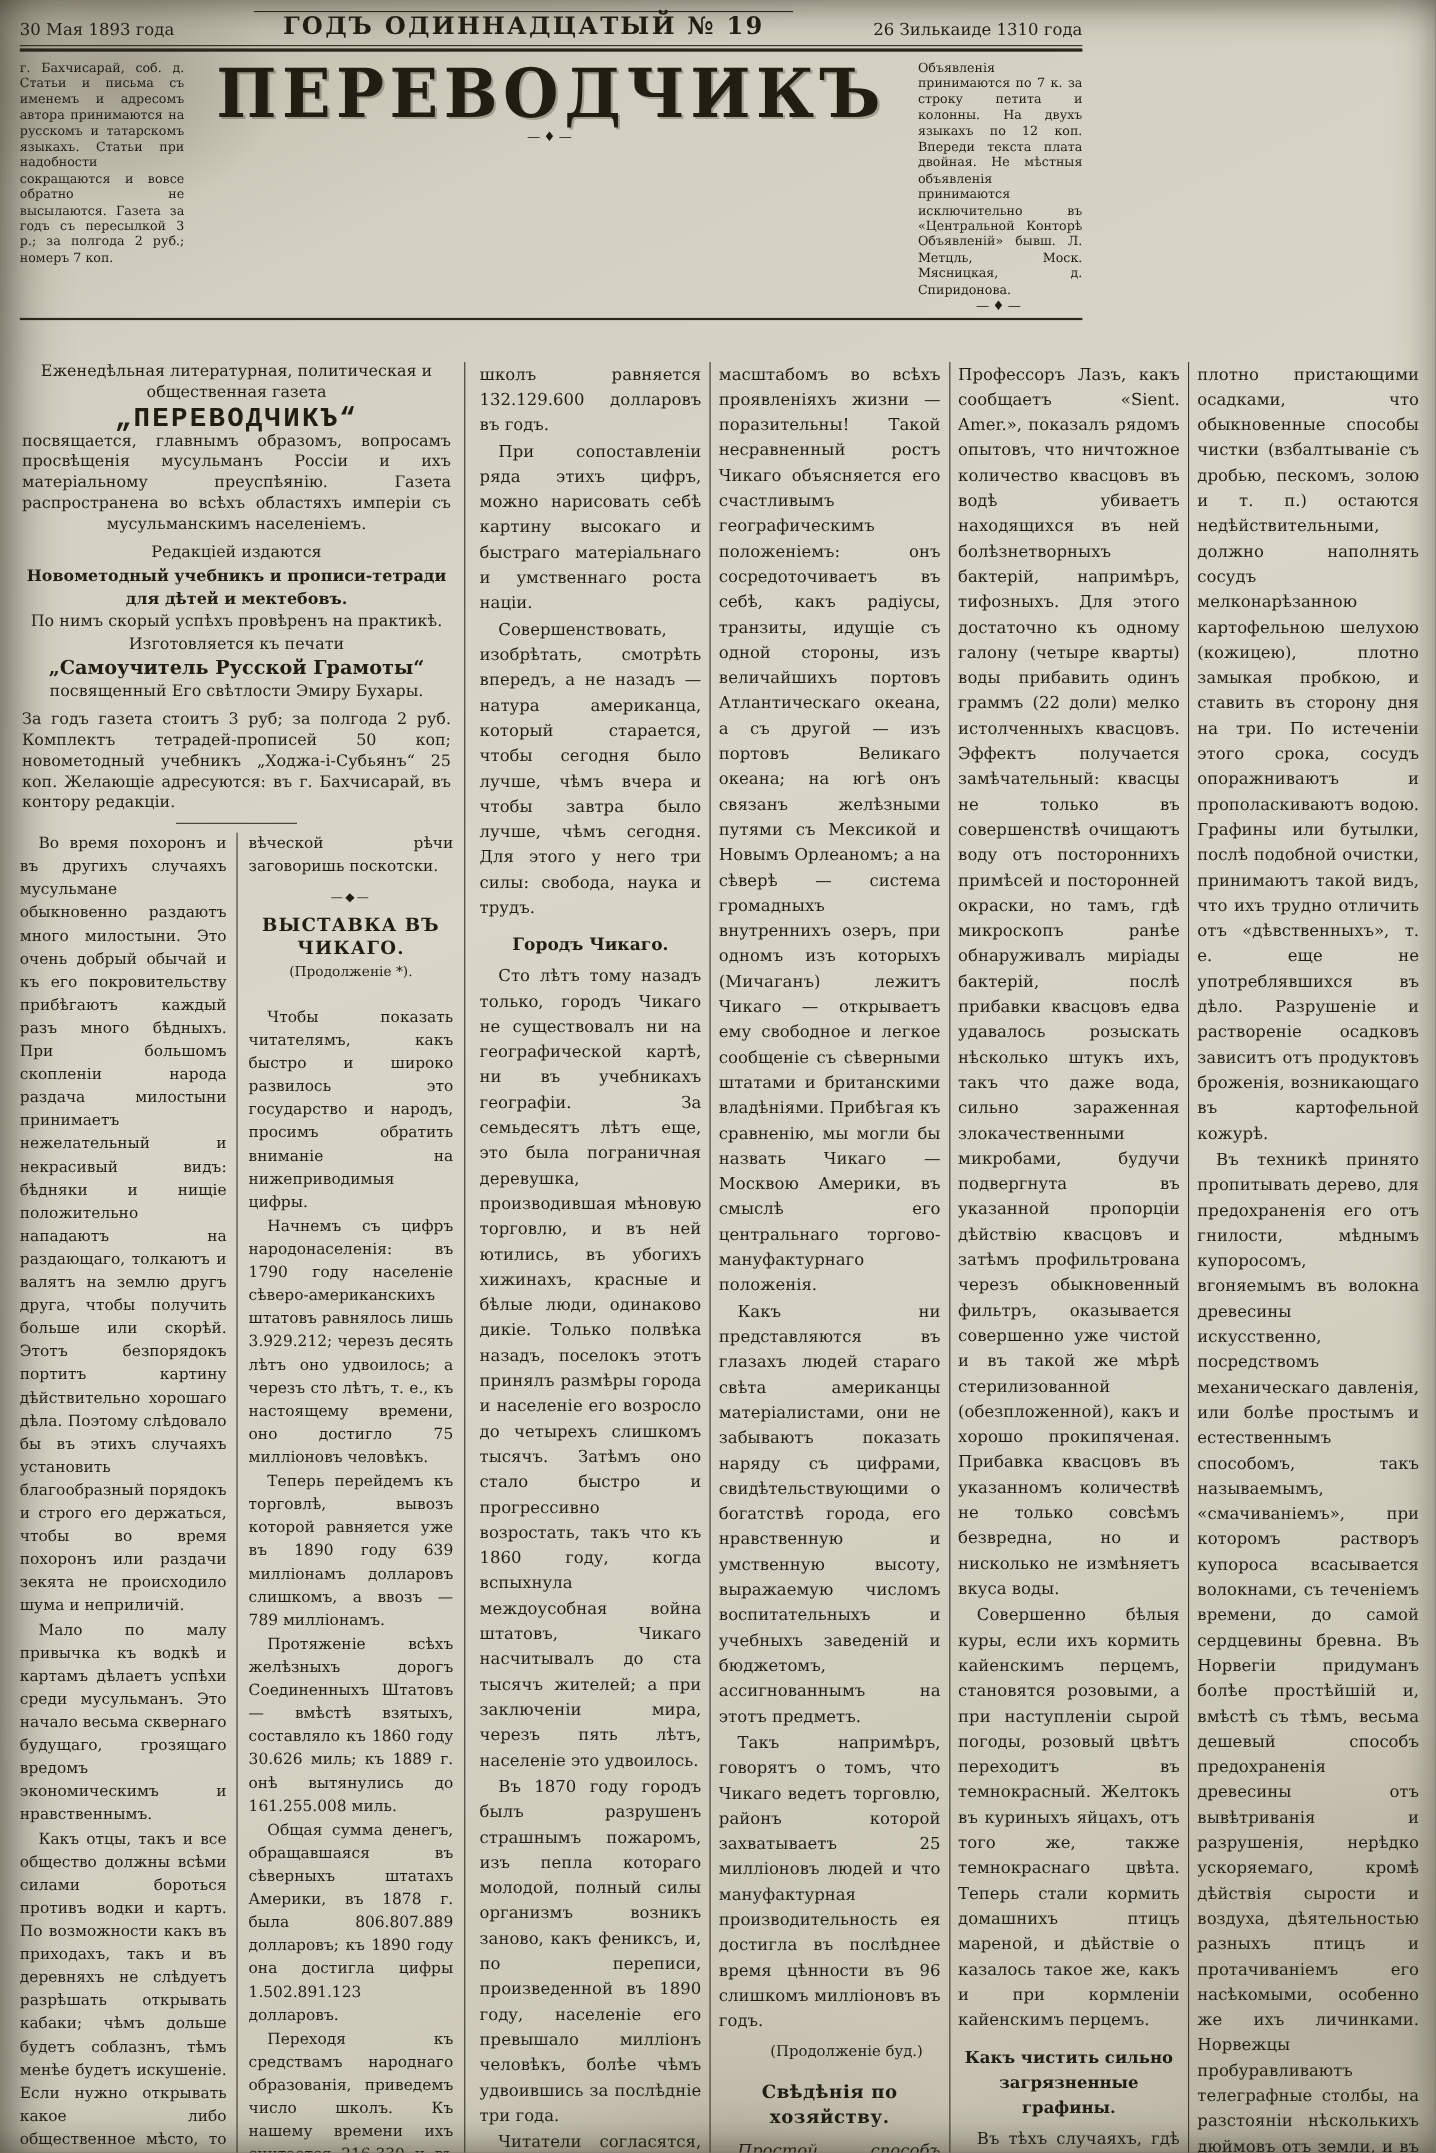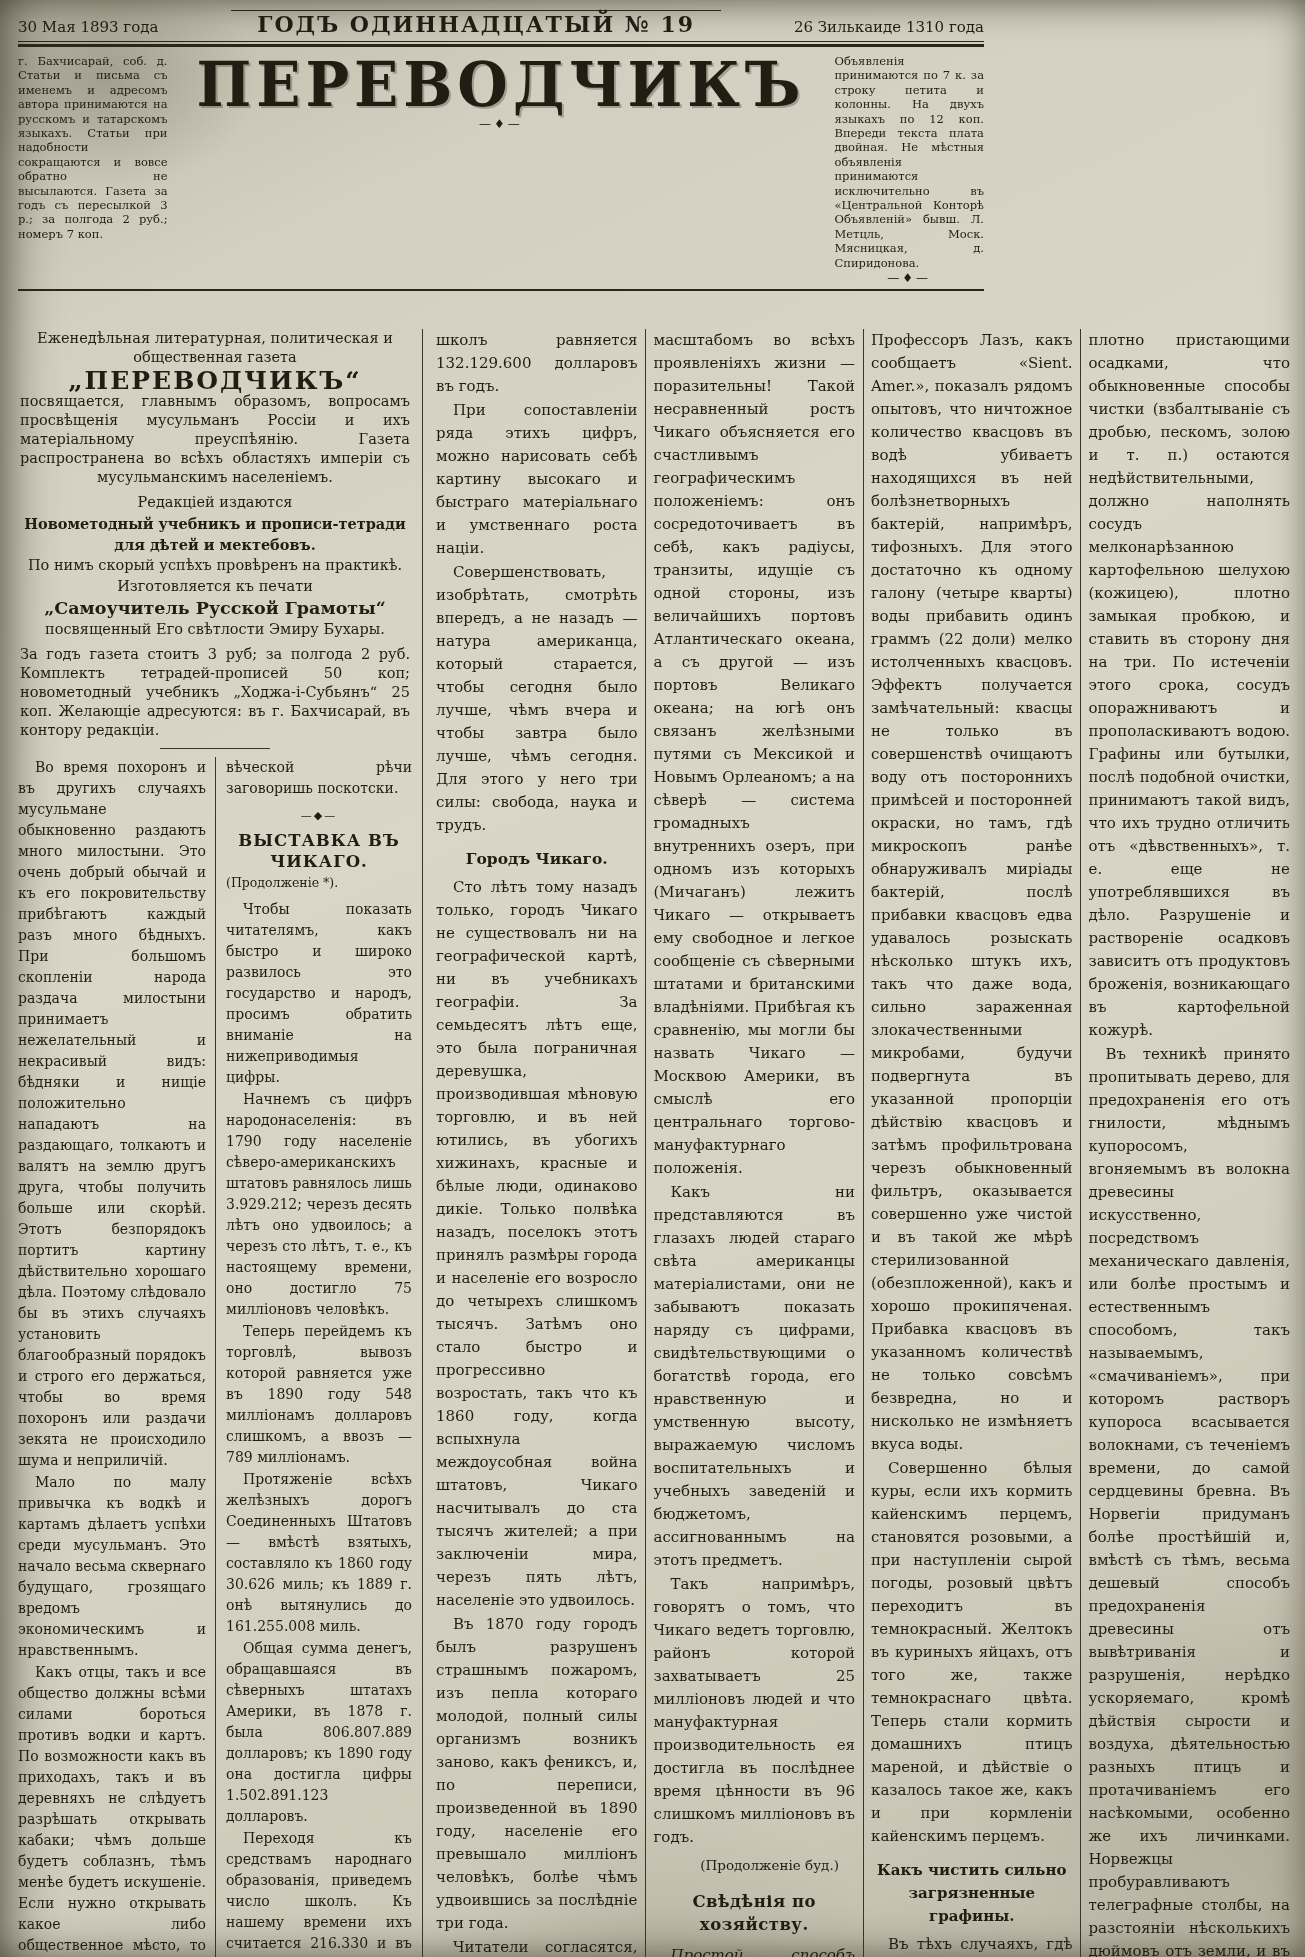--- a/index.html
+++ b/index.html
@@ -41,39 +41,39 @@
   .orn{text-align:center;font-size:12px;letter-spacing:3px;margin:1px 0;}
   .subtitle-zone{height:40px;}
   .subtitle{text-align:center;font-weight:bold;font-size:14.5px;letter-spacing:1.6px;word-spacing:5px;margin:3px 0 2px;}
   .rule-heavy{border-top:2.5px solid #2a261a;margin:2px 0 8px;}
 
   
   .body-grid{display:flex;height:1735px;overflow:hidden;}
   .region-1{flex:0 0 394px;display:flex;flex-direction:column;padding-right:10px;min-width:0;}
   .announcement{text-align:center;font-size:14.5px;line-height:19px;}
   .announcement .a-intro{margin:0 6px;}
-  .announcement .a-name{font-size:25px;font-weight:bold;letter-spacing:2px;margin:4px 0 2px;}
+  .announcement .a-name{font-size:25px;font-weight:bold;letter-spacing:2px;margin:4px 0 2px;font-family:Liberation Mono, monospace;}
   .announcement .a-body{text-align:justify;text-align-last:center;margin:2px 2px 6px;}
   .announcement .a-line{margin:2px 0;}
   .announcement .a-bold{font-weight:bold;}
   .announcement .a-book{font-size:17.5px;font-weight:bold;margin:3px 0 1px;}
   .announcement .a-terms{text-align:justify;margin:6px 2px 0;}
   .short-rule{width:110px;border-top:1px solid #3a3526;margin:8px auto 6px;}
 
   .half-cols{flex:1;display:flex;min-height:0;margin-top:2px;}
   .col{font-size:14px;line-height:21px;}
   .col-a{width:50%;padding-right:9px;box-sizing:border-box;}
   .col-b{width:50%;border-left:1px solid #3a352a;padding-left:10px;box-sizing:border-box;display:flex;flex-direction:column;}
   .col p,.flow p{margin:0;text-align:justify;text-indent:17px;}
   p.noindent{text-indent:0;}
   .col p + p,.flow p + p{margin-top:1px;}
 
   .sec-orn{text-align:center;font-size:11px;letter-spacing:2px;margin:6px 0 2px;}
   .h-exhibition{font-size:16.5px;font-weight:bold;letter-spacing:1px;text-align:center;margin:2px 0 0;}
-  .h-sub{font-size:12.5px;text-align:left;margin:0 0 6px;}
+  .h-sub{font-size:12.5px;text-align:center;margin:0 0 22px;}
 
   .flow{flex:1;border-left:1px solid #3a352a;padding-left:13px;min-width:0;
     column-count:4;column-gap:16px;column-rule:1px solid #3a352a;column-fill:balance;
     height:1735px;font-size:15px;line-height:23px;}
   .h-city{font-size:15.5px;font-weight:bold;text-align:center;margin:10px 0 6px;break-after:avoid;}
   .h-household{font-size:16.5px;font-weight:bold;letter-spacing:.5px;text-align:center;margin:13px 0 8px;break-after:avoid;}
   .h-mini{font-size:15px;font-weight:bold;text-align:center;margin:11px 6px 5px;break-after:avoid;}
   .lead-q{text-align:center;text-indent:0 !important;letter-spacing:.4px;margin:10px 2px 2px !important;}
   .note-right{text-align:right !important;text-indent:0 !important;font-size:13.5px;padding-right:16px;margin-top:5px !important;}
   .inline-title{font-style:italic;}
@@ -137,21 +137,21 @@
             <p>Какъ отцы, такъ и все общество должны всѣми силами бороться противъ водки и картъ. По возможности какъ въ приходахъ, такъ и въ деревняхъ не слѣдуетъ разрѣшать открывать кабаки; чѣмъ дольше будетъ соблазнъ, тѣмъ менѣе будетъ искушеніе. Если нужно открывать какое либо общественное мѣсто, то лучше открыть чайный или кофейный домъ, безъ спиртныхъ напитковъ. Тутъ можно всѣмъ собираться безъ вреда для бесѣды и полезнаго времяпровожденія. Въ кабакахъ этого нельзя; тутъ выпьешь, опьянѣешь и вмѣстѣ чело-</p>
           </div>
 
           <div class="col col-b">
             <p class="noindent">вѣческой рѣчи заговоришь поскотски.</p>
             <div class="sec-orn">—◆—</div>
             <div class="h-exhibition">ВЫСТАВКА ВЪ ЧИКАГО.</div>
             <div class="h-sub">(Продолженіе *).</div>
             <p>Чтобы показать читателямъ, какъ быстро и широко развилось это государство и народъ, просимъ обратить вниманіе на нижеприводимыя цифры.</p>
             <p>Начнемъ съ цифръ народонаселенія: въ 1790 году населеніе сѣверо-американскихъ штатовъ равнялось лишь 3.929.212; черезъ десять лѣтъ оно удвоилось; а черезъ сто лѣтъ, т. е., къ настоящему времени, оно достигло 75 милліоновъ человѣкъ.</p>
-            <p>Теперь перейдемъ къ торговлѣ, вывозъ которой равняется уже въ 1890 году 548 милліонамъ долларовъ слишкомъ, а ввозъ — 789 милліонамъ.</p>
+            <p>Теперь перейдемъ къ торговлѣ, вывозъ которой равняется уже въ 1890 году 639 милліонамъ долларовъ слишкомъ, а ввозъ — 789 милліонамъ.</p>
             <p>Протяженіе всѣхъ желѣзныхъ дорогъ Соединенныхъ Штатовъ — вмѣстѣ взятыхъ, составляло къ 1860 году 30.626 миль; къ 1889 г. онѣ вытянулись до 161.255.008 миль.</p>
             <p>Общая сумма денегъ, обращавшаяся въ сѣверныхъ штатахъ Америки, въ 1878 г. была 806.807.889 долларовъ; къ 1890 году она достигла цифры 1.502.891.123 долларовъ.</p>
             <p>Переходя къ средствамъ народнаго образованія, приведемъ число школъ. Къ нашему времени ихъ считается 216.330 и въ нихъ обучаются: 12.291.259 дѣтей — въ публичныхъ школахъ; 1.129.000 въ частныхъ школахъ; и на дѣло обученія дѣтей приходится 352.231 учителей, а расходъ на общее содержаніе</p>
 
           </div>
         </div>
       </div>
 
       <div class="flow">
         <p class="noindent">школъ равняется 132.129.600 долларовъ въ годъ.</p>

